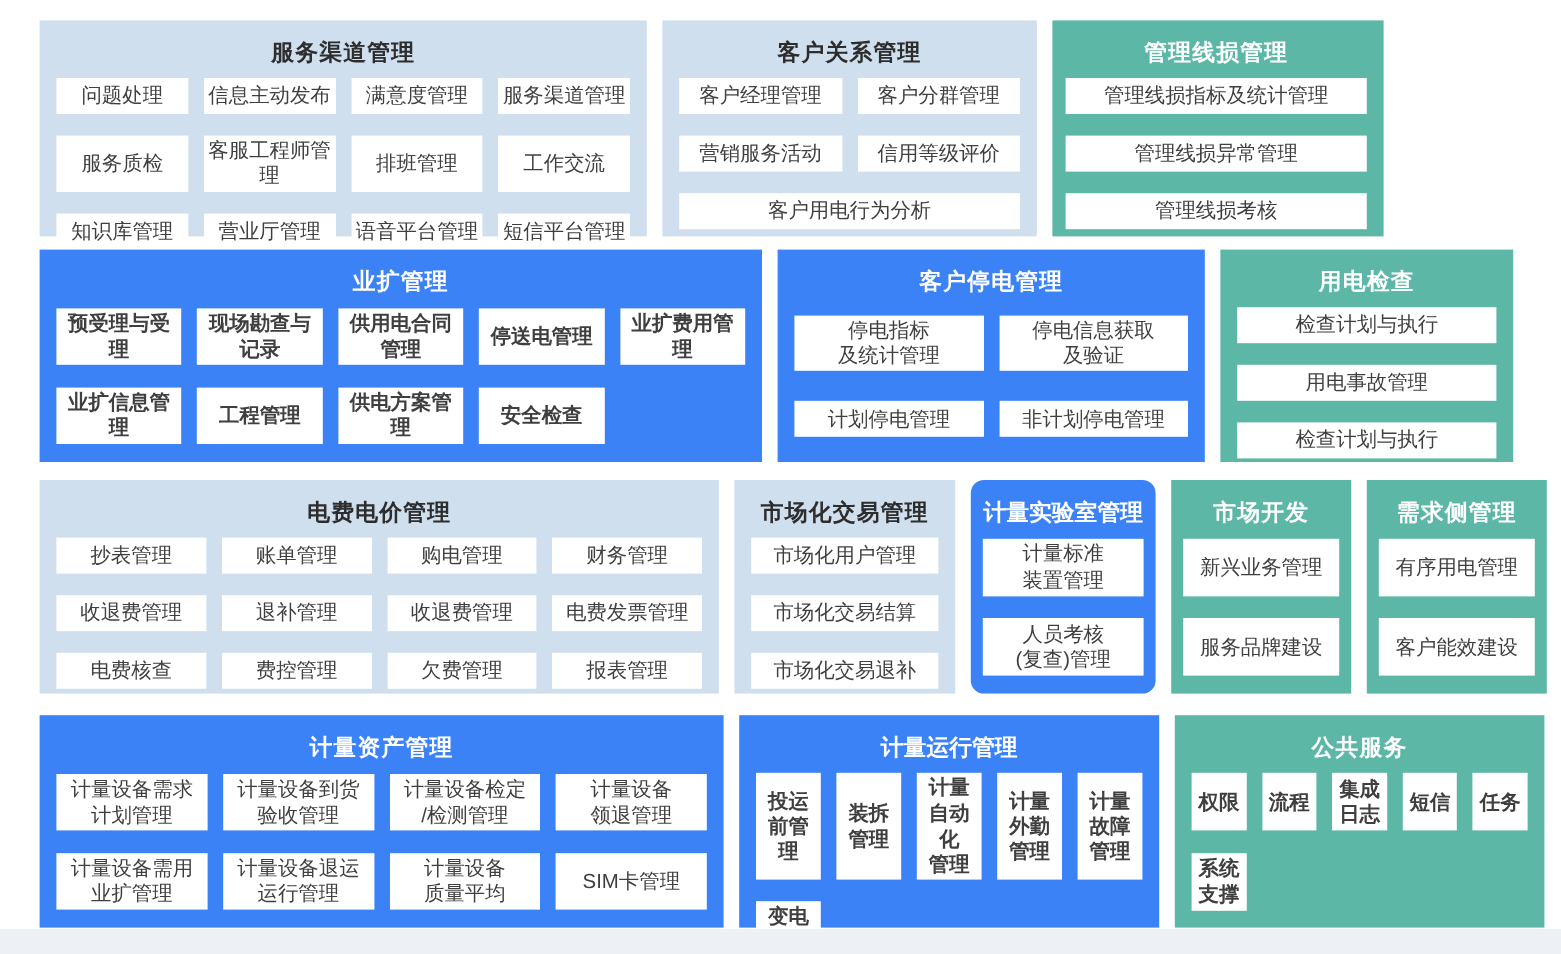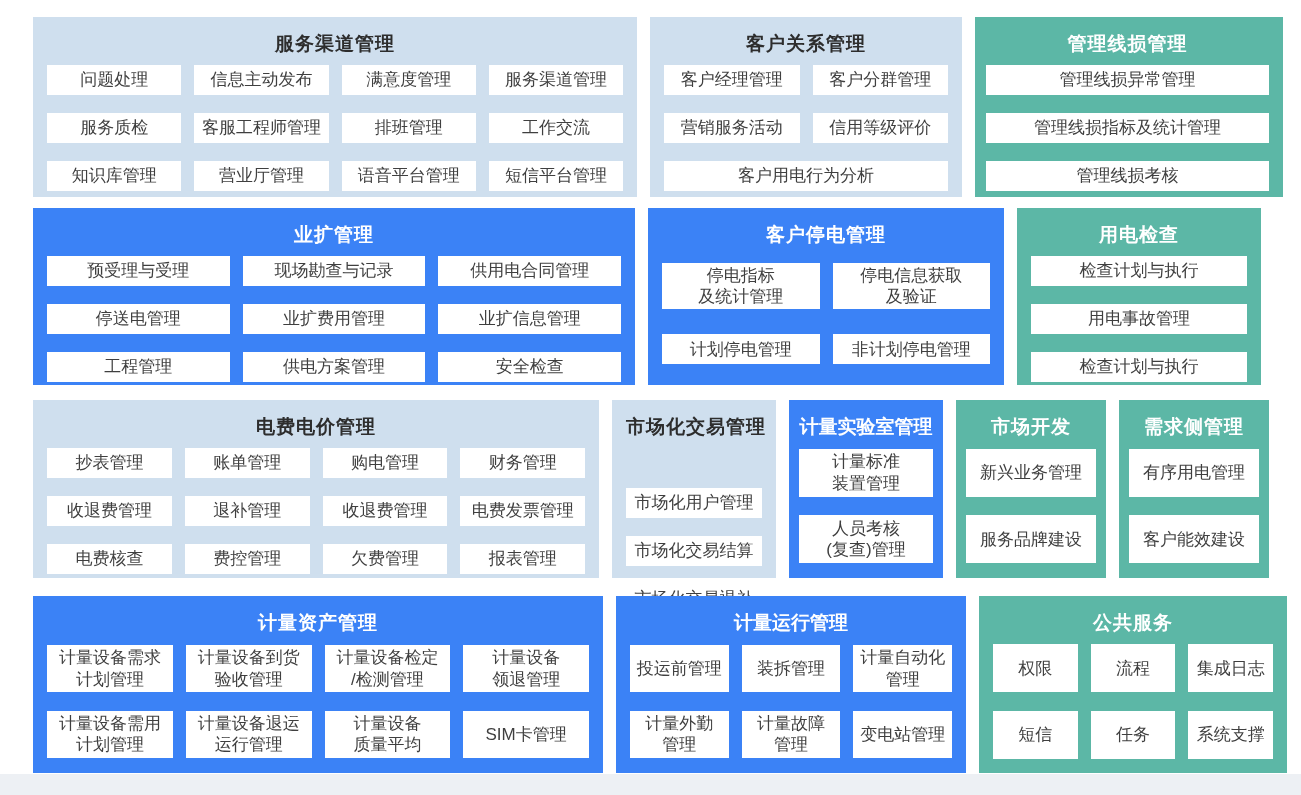--- a/index.html
+++ b/index.html
@@ -23,35 +23,35 @@
 
   .sec-title{text-align:center;font-weight:bold;font-size:19px;
              padding:6px 0 8px;letter-spacing:1px;white-space:nowrap;}
   .light .sec-title{color:#2d2d2d;}
   .dark .sec-title,.teal .sec-title{color:#ffffff;}
 
   .sec-grid{flex:1;display:grid;column-gap:13px;row-gap:18px;
             align-content:space-evenly;}
   .cols1{grid-template-columns:1fr;}
   .cols2{grid-template-columns:1fr 1fr;}
-  .cols3{grid-template-columns:1fr 1fr 1fr;}
+  .cols3{grid-template-columns:1fr 1fr 1fr 1fr 1fr;font-weight:bold;}
   .cols4{grid-template-columns:1fr 1fr 1fr 1fr;}
   .span2{grid-column:span 2;}
 
   .btn{background:#ffffff;color:#3f3f3f;font-size:17px;line-height:1.25;
        display:flex;align-items:center;justify-content:center;
        text-align:center;white-space:pre-line;min-height:30px;
        padding:2px 3px;box-sizing:border-box;cursor:default;}
   .tallbtns .btn{min-height:48px;}
 
   
-  .s-channel{width:604px;justify-content:space-between;} .s-crm{width:312px;} .s-lineloss{width:308px;padding-left:11px;}
+  .s-channel{width:506px;justify-content:space-between;} .s-crm{width:312px;} .s-lineloss{width:276px;padding-left:11px;}
   .s-yekuo{width:602px;}   .s-outage{width:356px;} .s-inspect{width:244px;}
   
-  .s-billing{width:566px;} .s-trade{width:164px;gap:40px;} .s-lab{width:154px;}
+  .s-billing{width:566px;} .s-trade{width:184px;} .s-lab{width:154px;border-radius:11px;}
   .s-mdev{width:150px;}    .s-dside{width:150px;}
   
   .s-asset{width:570px;}   .s-oper{width:350px;}  .s-public{width:308px;}
 
   .s-lab{padding-left:10px;padding-right:10px;}
   .s-mdev,.s-dside{padding-left:10px;padding-right:10px;}
   .s-lab .sec-title,.s-oper .sec-title{letter-spacing:0;}
 
   .footer-strip{position:absolute;left:0;bottom:0;width:100%;height:21px;
                 background:#edf0f4;}
@@ -87,22 +87,22 @@
         <div class="btn">客户分群管理</div>
         <div class="btn">营销服务活动</div>
         <div class="btn">信用等级评价</div>
         <div class="btn span2">客户用电行为分析</div>
       </div>
     </div>
 
     <div class="section teal s-lineloss">
       <div class="sec-title">管理线损管理</div>
       <div class="sec-grid cols1">
+        <div class="btn">管理线损指标及统计管理</div>
         <div class="btn">管理线损异常管理</div>
-        <div class="btn">管理线损指标及统计管理</div>
         <div class="btn">管理线损考核</div>
       </div>
     </div>
   </div>
 
   <div class="row row2">
     <div class="section dark s-yekuo">
       <div class="sec-title">业扩管理</div>
       <div class="sec-grid cols3">
         <div class="btn">预受理与受理</div>
@@ -200,21 +200,21 @@
       <div class="sec-grid cols4">
         <div class="btn">计量设备需求
 计划管理</div>
         <div class="btn">计量设备到货
 验收管理</div>
         <div class="btn">计量设备检定
 /检测管理</div>
         <div class="btn">计量设备
 领退管理</div>
         <div class="btn">计量设备需用
-计划管理</div>
+业扩管理</div>
         <div class="btn">计量设备退运
 运行管理</div>
         <div class="btn">计量设备
 质量平均</div>
         <div class="btn">SIM卡管理</div>
       </div>
     </div>
 
     <div class="section dark s-oper">
       <div class="sec-title">计量运行管理</div>

